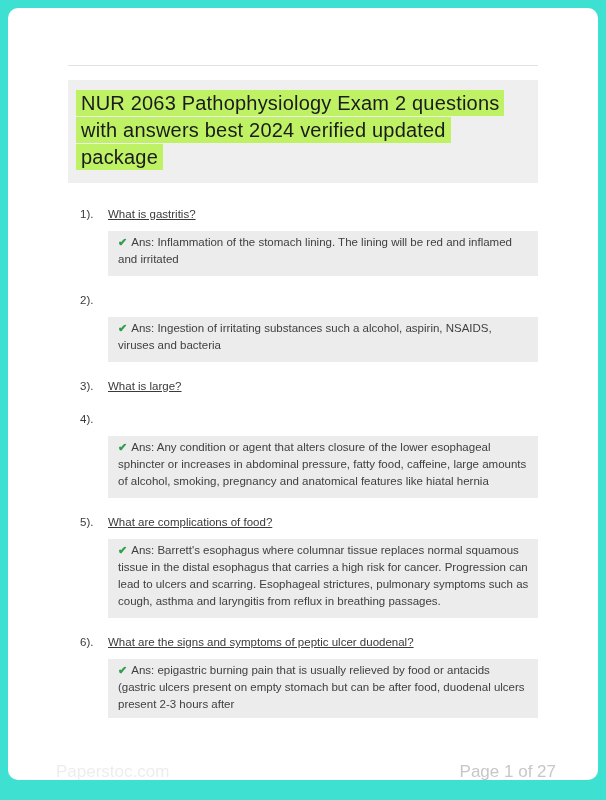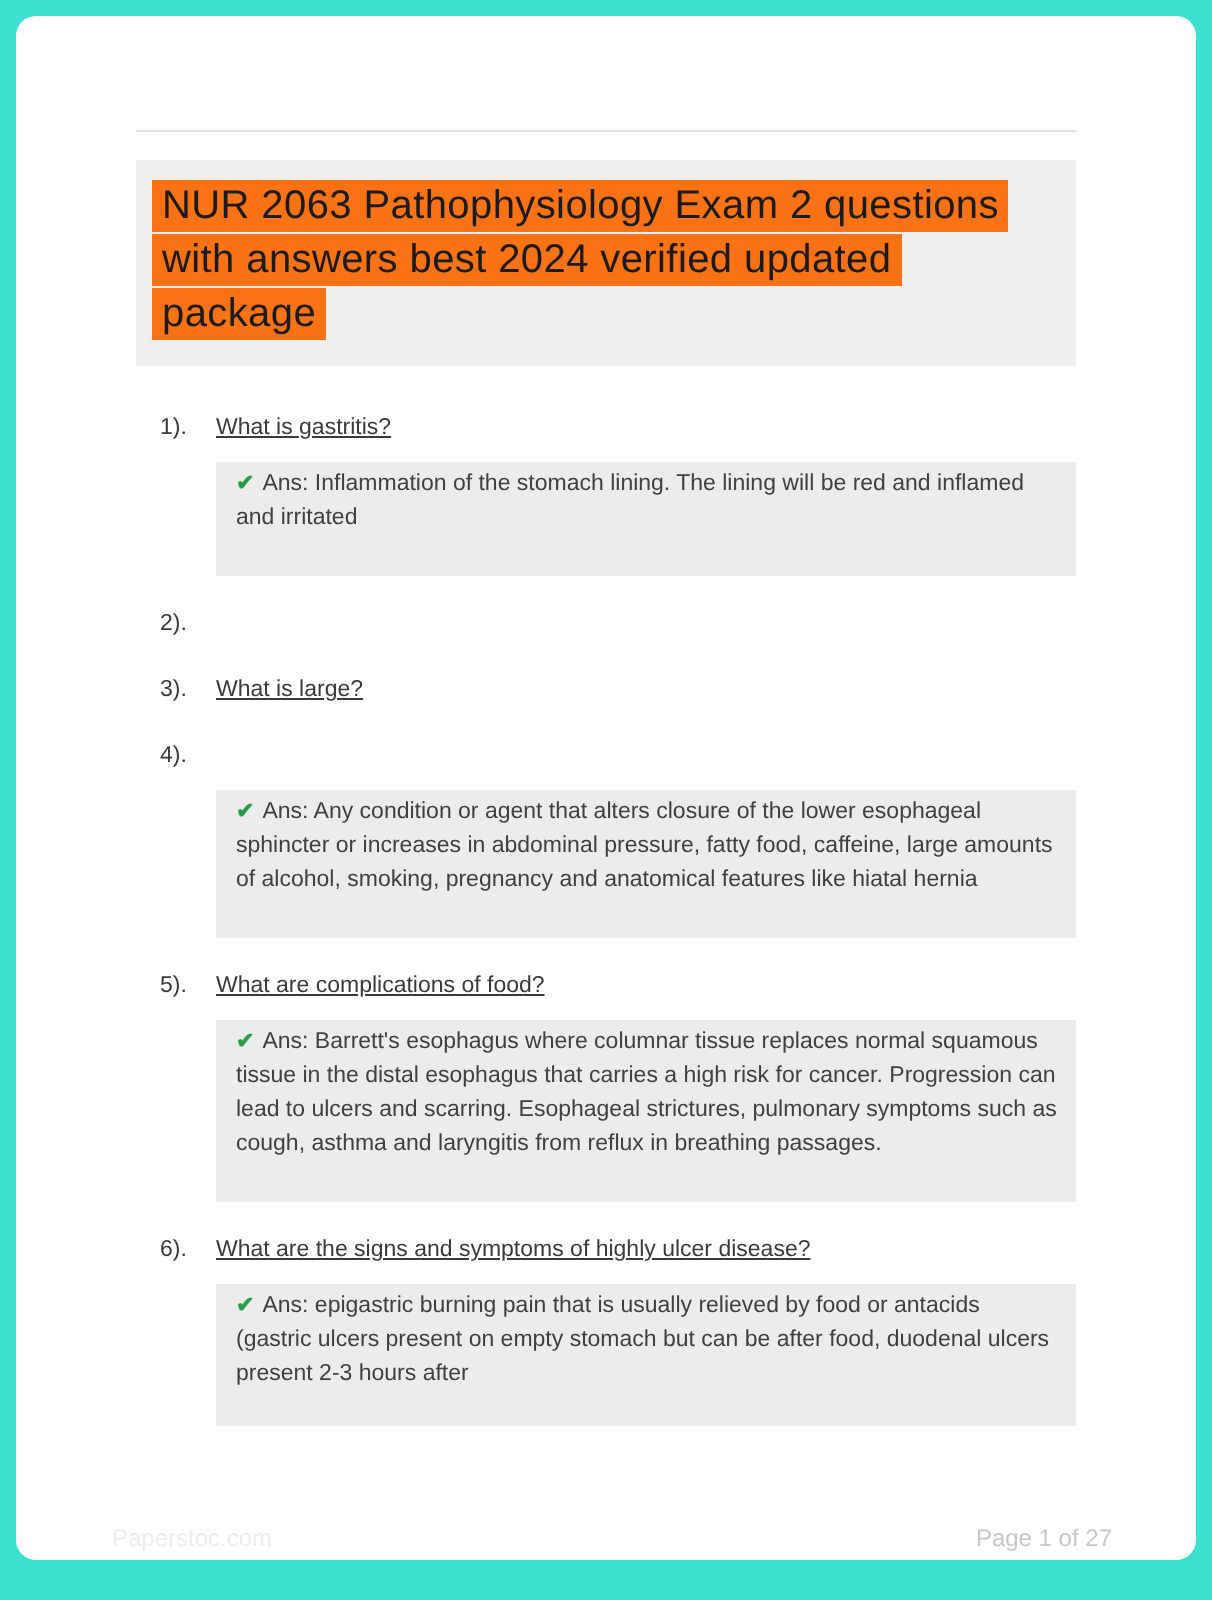--- a/index.html
+++ b/index.html
@@ -31,21 +31,21 @@
   }
   .title-text {
     font-size: 20px;
     font-weight: 500;
     line-height: 27px;
     color: #1b1b1b;
     letter-spacing: 0.2px;
     margin: 0;
   }
   .hl {
-    background: #f97316;
+    background: #bef264;
     padding: 2px 5px;
     -webkit-box-decoration-break: clone;
     box-decoration-break: clone;
     text-align: center;
   }
   .qa { margin-bottom: 16px; }
   .q-row {
     display: flex;
     margin-bottom: 8px;
     color: #3a3a3a;
@@ -55,37 +55,37 @@
   .q-num {
     width: 28px;
     flex: 0 0 28px;
     margin-left: 12px;
     color: #3a3a3a;
   }
   .q-text { color: #3a3a3a; text-decoration: underline; }
   .answer {
     margin-left: 40px;
     background: #ececec;
-    padding: 3px 8px 20px 10px;
+    padding: 3px 8px 8px 10px;
     font-size: 11.5px;
     line-height: 17px;
     color: #404040;
   }
   .answer.clipped { height: 48px; overflow: hidden; }
   .check {
     color: #2E9E4C;
     font-size: 11px;
     font-weight: bold;
     margin-right: 4px;
   }
   .footer {
     position: absolute;
     left: 8px; right: 8px; bottom: 22px;
     height: 16px;
-    font-size: 12px;
+    font-size: 17px;
   }
   .watermark {
     position: absolute;
     left: 48px; top: 0;
     color: #ededed;
   }
   .page-indicator {
     position: absolute;
     right: 42px; top: 0;
     color: #c7c7c7;
@@ -110,20 +110,23 @@
       </div>
       <div class="answer">
         <span class="check">✔</span><span>Ans: Inflammation of the stomach lining. The lining will be red and inflamed and irritated</span>
       </div>
     </div>
 
     <div class="qa">
       <div class="q-row">
         <span class="q-num">2).</span>
       </div>
+      <div class="answer">
+        <span class="check">✔</span><span>Ans: Ingestion of irritating substances such a alcohol, aspirin, NSAIDS, viruses and bacteria</span>
+      </div>
     </div>
 
     <div class="qa">
       <div class="q-row">
         <span class="q-num">3).</span>
         <span class="q-text">What is large?</span>
       </div>
     </div>
 
     <div class="qa">
@@ -141,21 +144,21 @@
         <span class="q-text">What are complications of food?</span>
       </div>
       <div class="answer">
         <span class="check">✔</span><span>Ans: Barrett's esophagus where columnar tissue replaces normal squamous tissue in the distal esophagus that carries a high risk for cancer. Progression can lead to ulcers and scarring. Esophageal strictures, pulmonary symptoms such as cough, asthma and laryngitis from reflux in breathing passages.</span>
       </div>
     </div>
 
     <div class="qa">
       <div class="q-row">
         <span class="q-num">6).</span>
-        <span class="q-text">What are the signs and symptoms of highly ulcer disease?</span>
+        <span class="q-text">What are the signs and symptoms of peptic ulcer duodenal?</span>
       </div>
       <div class="answer clipped">
         <span class="check">✔</span><span>Ans: epigastric burning pain that is usually relieved by food or antacids (gastric ulcers present on empty stomach but can be after food, duodenal ulcers present 2-3 hours after</span>
       </div>
     </div>
 
   </div>
 </div>
 
 <div class="footer">

